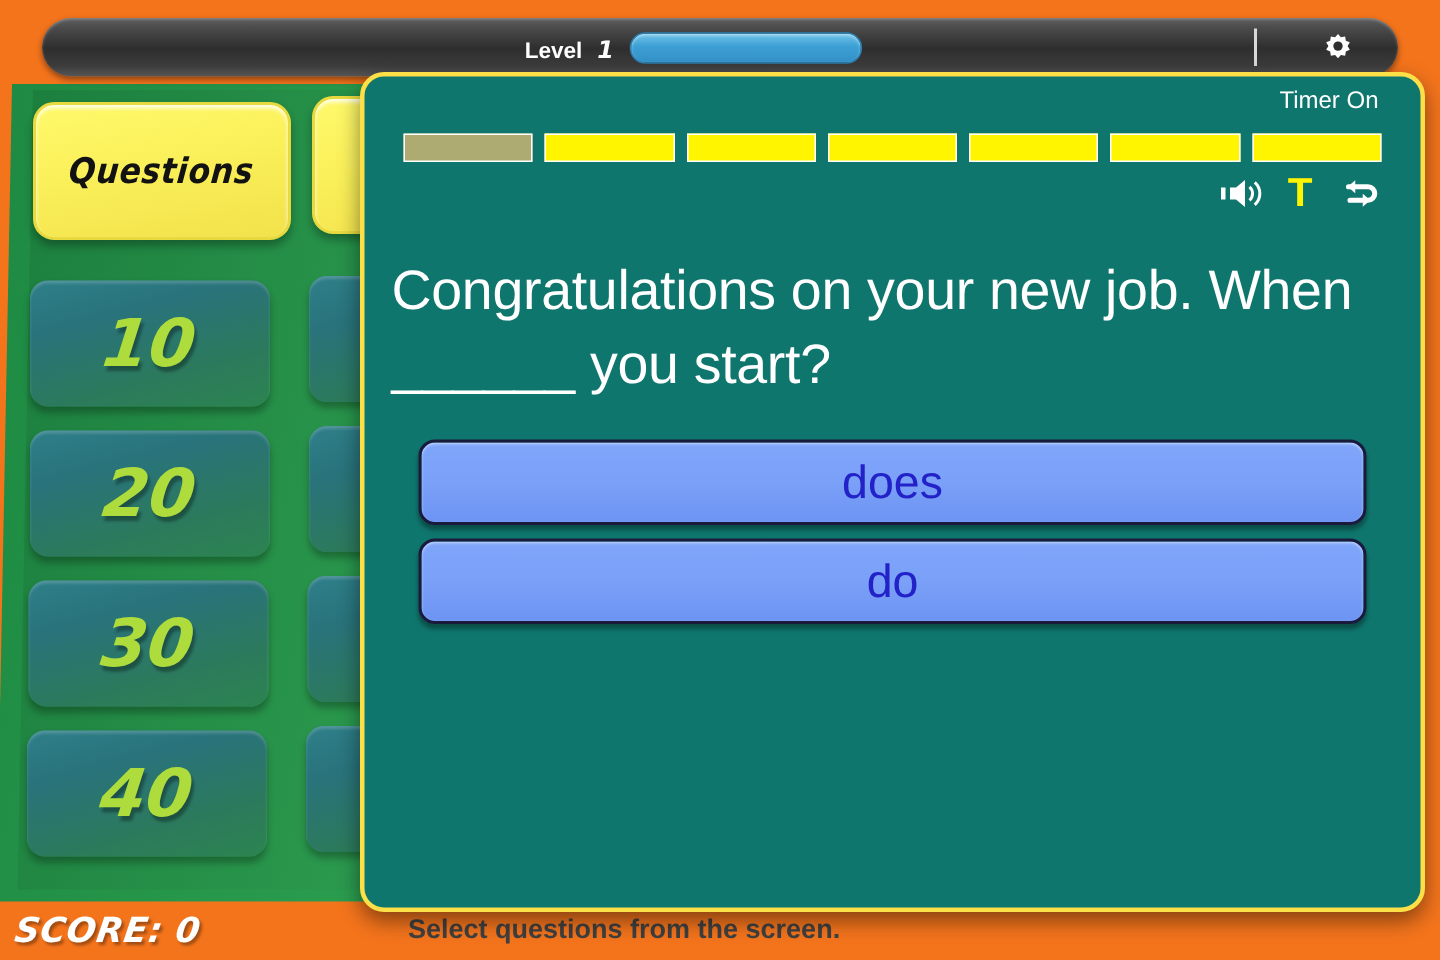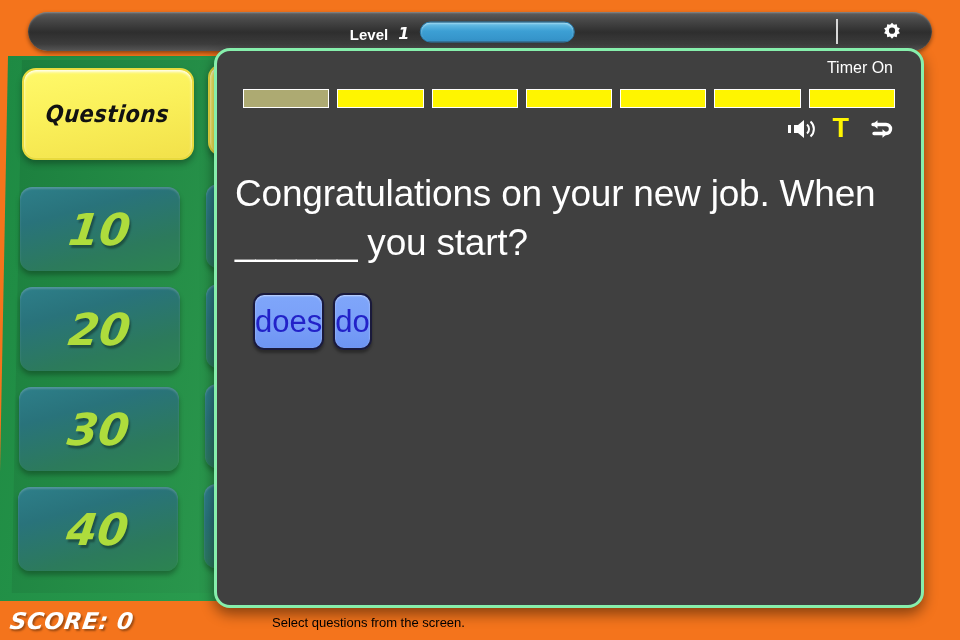--- a/index.html
+++ b/index.html
@@ -133,23 +133,23 @@
     text-shadow: 2px 2px 2px rgba(0,0,0,0.35);
     transform: skewX(-8deg);
     letter-spacing: 0.5px;
   }
 
   
   .status {
     position: absolute;
     left: 272px; bottom: 10px;
     font-family: "Liberation Sans", sans-serif;
-    font-weight: normal;
-    font-size: 13px;
-    color: #000000;
+    font-weight: bold;
+    font-size: 18px;
+    color: #404040;
     white-space: nowrap;
   }
 
   
   .logo {
     position: absolute;
     right: 4px; bottom: 2px;
     width: 96px; height: 46px;
     overflow: hidden;
   }
@@ -174,24 +174,24 @@
     position: absolute;
     right: 2px; top: 0px;
     width: 14px; height: 26px;
     background: #3FA85C;
     transform: skewX(-22deg);
   }
 
   
   .quiz {
     position: absolute;
-    left: 214px; top: 48px;
+    left: 240px; top: 48px;
     width: 710px; height: 560px;
-    background: #404040;
-    border: 3px solid #86efac;
+    background: #0f766e;
+    border: 3px solid #fde047;
     border-radius: 16px;
     box-shadow: 0 6px 14px rgba(0,0,0,0.45);
     overflow: hidden;
   }
 
   .timer-label {
     position: absolute;
     right: 28px; top: 8px;
     color: #FFFFFF;
     font-size: 16px;
@@ -235,21 +235,21 @@
     color: #FFFFFF;
     font-family: "Liberation Sans", sans-serif;
     font-size: 37px;
     line-height: 1.33;
     letter-spacing: -0.2px;
   }
 
   .answers {
     position: absolute;
     left: 36px; right: 36px; top: 242px;
-    display: flex; flex-direction: row; gap: 9px; text-align: right;
+    display: flex; flex-direction: column; gap: 9px; text-align: right;
   }
   .answer {
     height: 57px;
     border-radius: 11px;
     background: linear-gradient(180deg, #7FA6FA 0%, #7AA0F8 50%, #6D94F3 100%);
     border: 2px solid #1A1A3C;
     box-shadow: 0 3px 3px rgba(0,0,0,0.35), inset 0 1px 2px rgba(255,255,255,0.55);
     display: flex; align-items: center; justify-content: center;
     color: #2222C8;
     font-family: "Liberation Sans", sans-serif;

